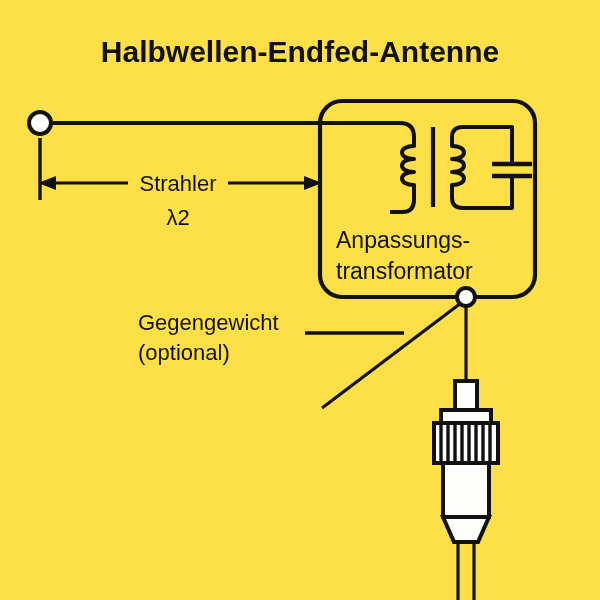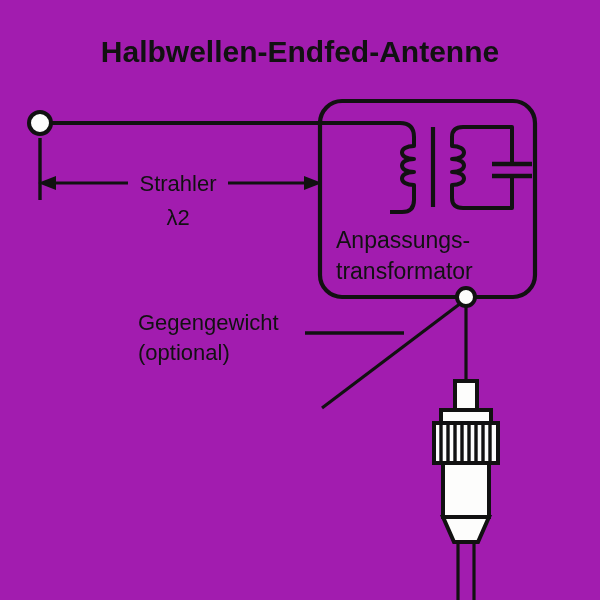--- a/index.html
+++ b/index.html
@@ -4,21 +4,21 @@
 <style>
   html, body {
     margin: 0;
     padding: 0;
     background: #ffffff;
   }
   #page {
     position: relative;
     width: 600px;
     height: 600px;
-    background: #a21caf;
+    background: #fde047;
     overflow: hidden;
     font-family: "Liberation Sans", sans-serif;
   }
   #diagram {
     position: absolute;
     left: 0;
     top: 0;
     width: 600px;
     height: 600px;
     display: block;

